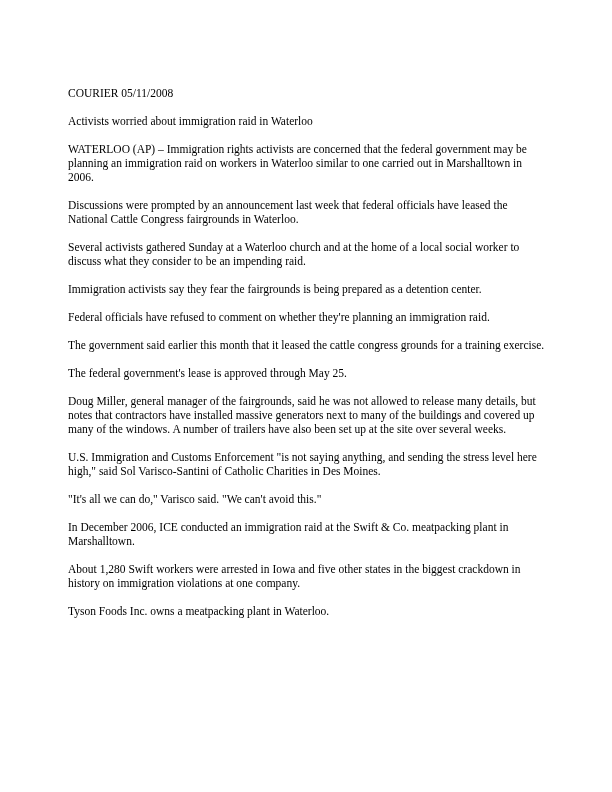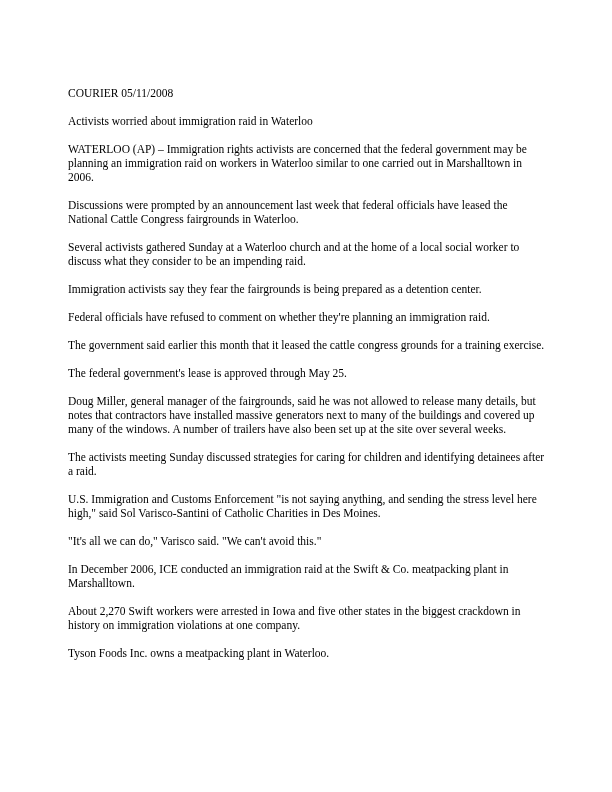--- a/index.html
+++ b/index.html
@@ -41,20 +41,19 @@
     <p>COURIER 05/11/2008</p>
     <p>Activists worried about immigration raid in Waterloo</p>
     <p>WATERLOO (AP) – Immigration rights activists are concerned that the federal government may be planning an immigration raid on workers in Waterloo similar to one carried out in Marshalltown in 2006.</p>
     <p>Discussions were prompted by an announcement last week that federal officials have leased the National Cattle Congress fairgrounds in Waterloo.</p>
     <p>Several activists gathered Sunday at a Waterloo church and at the home of a local social worker to discuss what they consider to be an impending raid.</p>
     <p>Immigration activists say they fear the fairgrounds is being prepared as a detention center.</p>
     <p>Federal officials have refused to comment on whether they're planning an immigration raid.</p>
     <p>The government said earlier this month that it leased the cattle congress grounds for a training exercise.</p>
     <p>The federal government's lease is approved through May 25.</p>
     <p>Doug Miller, general manager of the fairgrounds, said he was not allowed to release many details, but notes that contractors have installed massive generators next to many of the buildings and covered up many of the windows. A number of trailers have also been set up at the site over several weeks.</p>
-    <p>The activists meeting Sunday discussed strategies for caring for children and identifying detainees after a raid.</p>
     <p>U.S. Immigration and Customs Enforcement "is not saying anything, and sending the stress level here high," said Sol Varisco-Santini of Catholic Charities in Des Moines.</p>
     <p>"It's all we can do," Varisco said. "We can't avoid this."</p>
     <p>In December 2006, ICE conducted an immigration raid at the Swift &amp; Co. meatpacking plant in Marshalltown.</p>
-    <p>About 2,270 Swift workers were arrested in Iowa and five other states in the biggest crackdown in history on immigration violations at one company.</p>
+    <p>About 1,280 Swift workers were arrested in Iowa and five other states in the biggest crackdown in history on immigration violations at one company.</p>
     <p>Tyson Foods Inc. owns a meatpacking plant in Waterloo.</p>
   </div>
 </div>
 
 </body></html>

